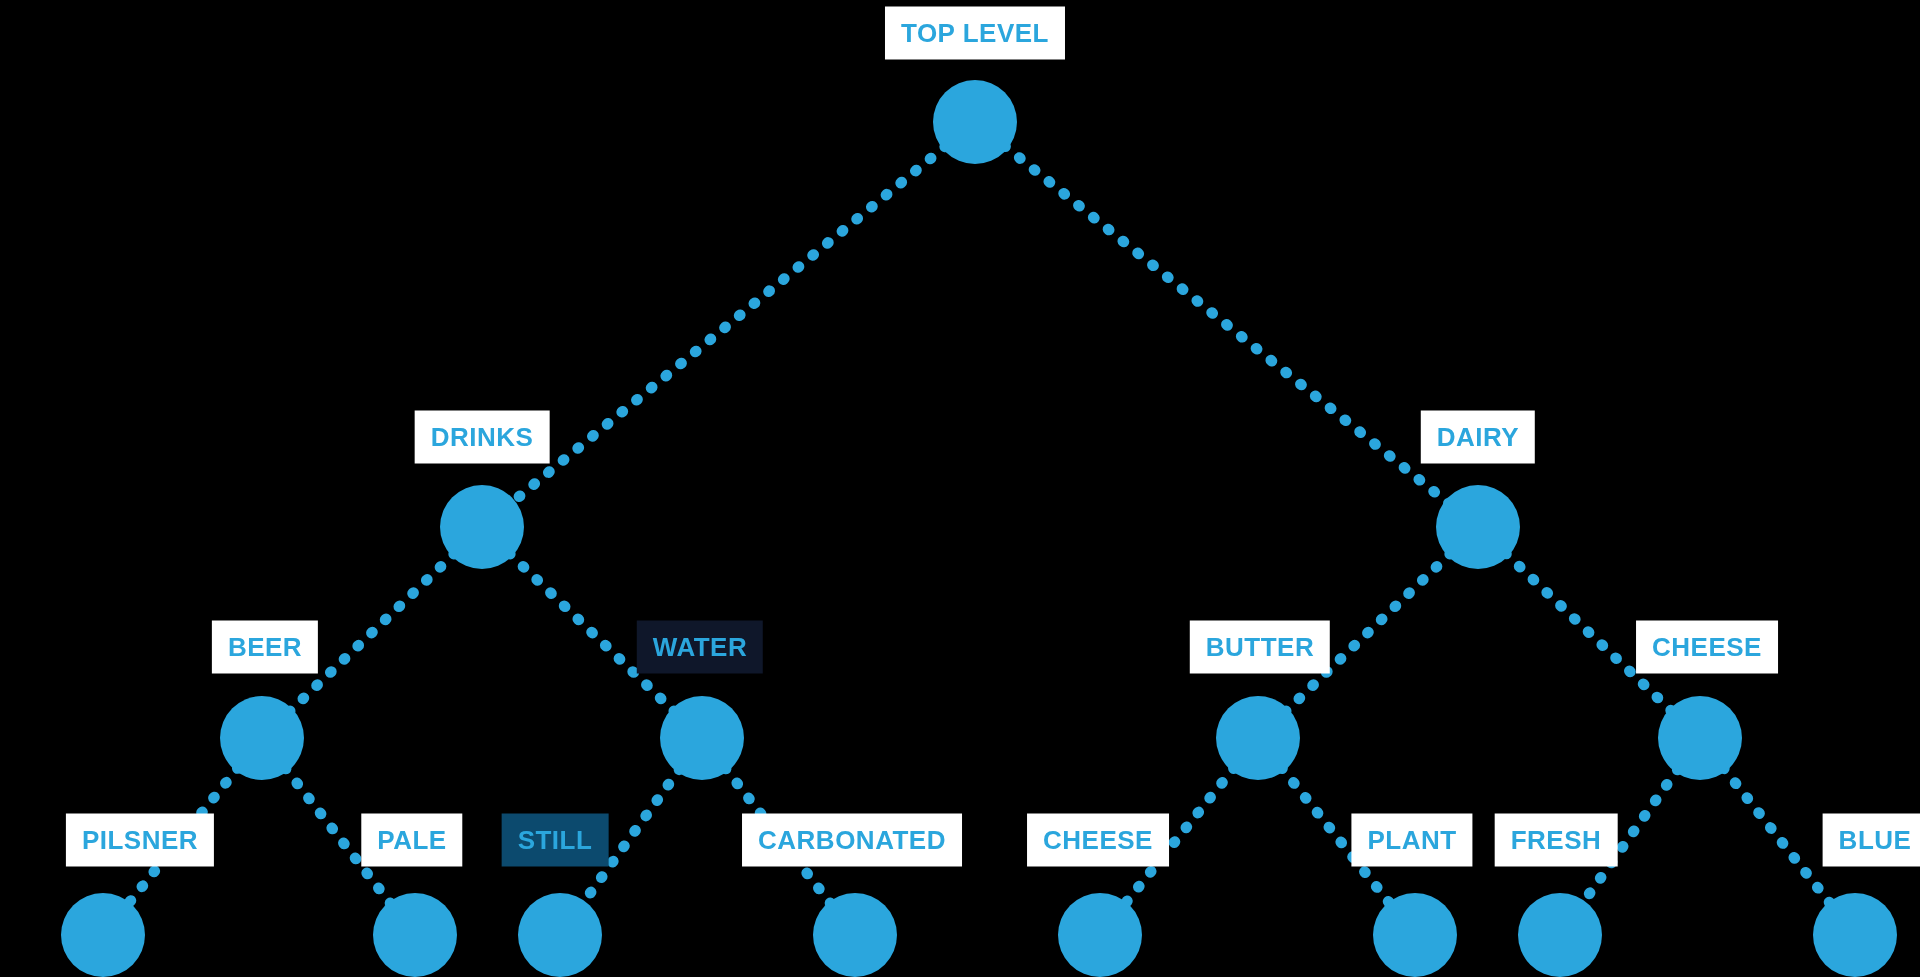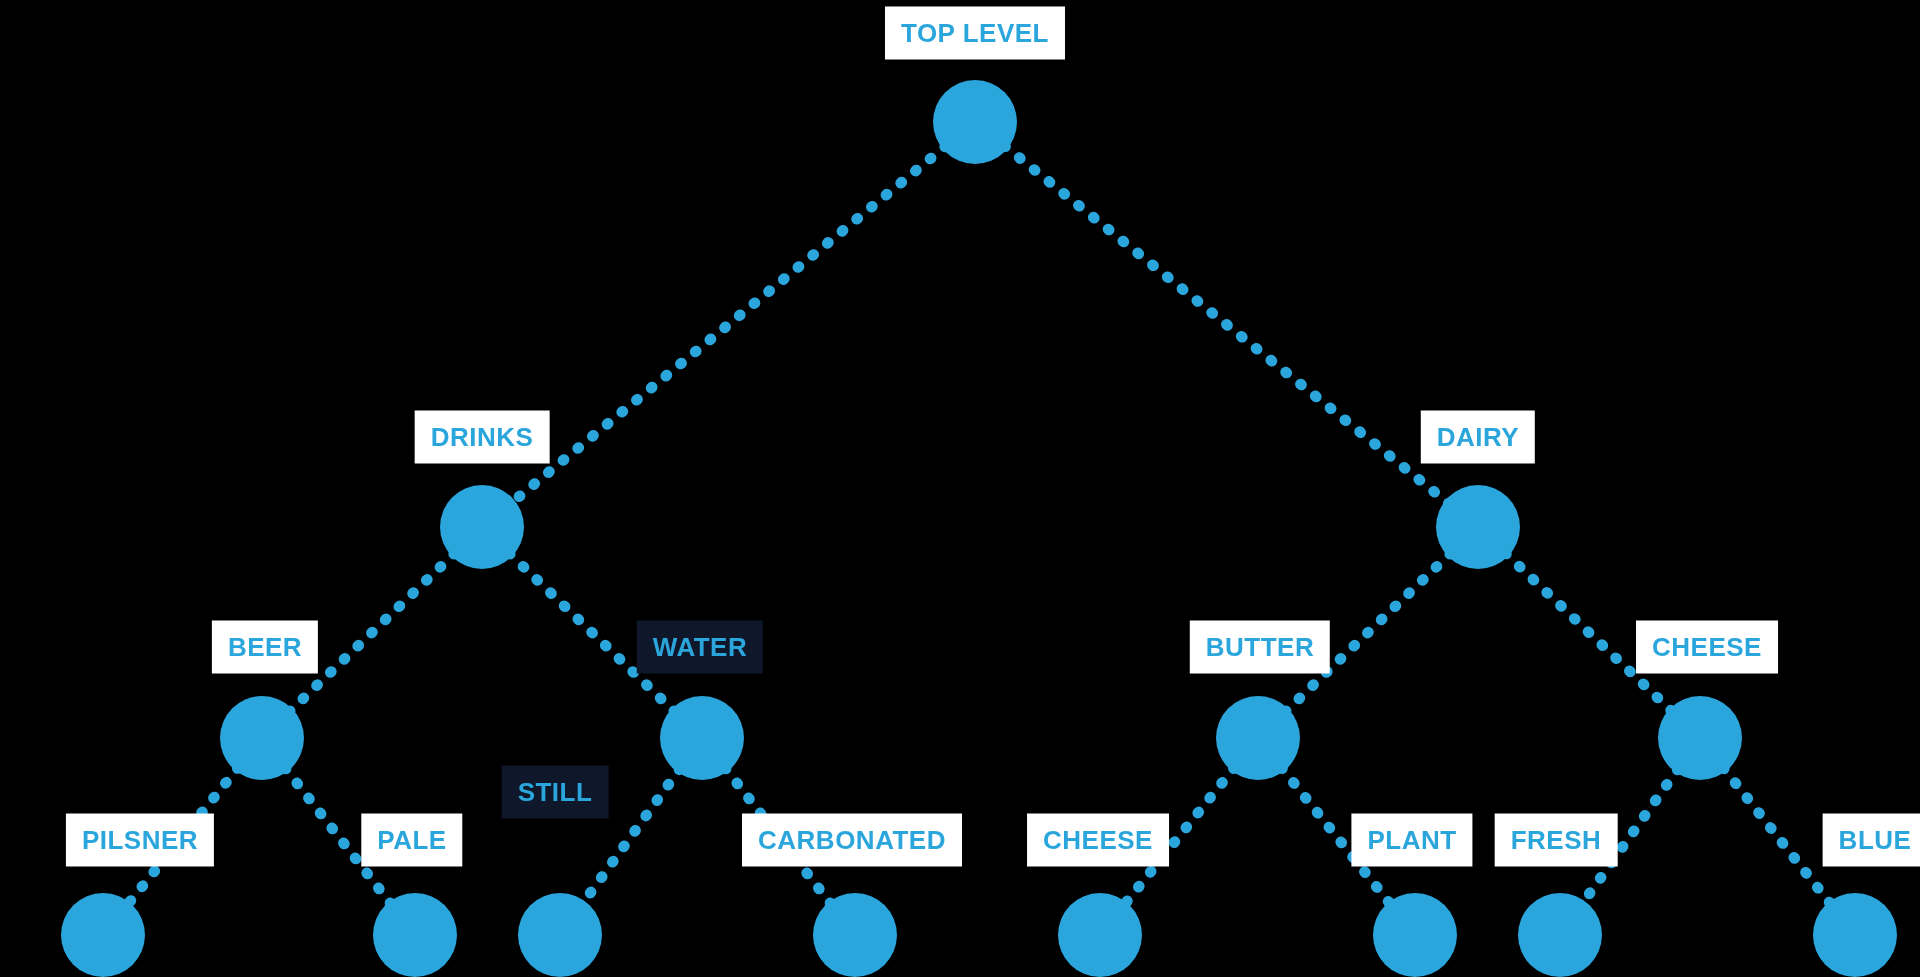--- a/index.html
+++ b/index.html
@@ -84,20 +84,20 @@
   <div id="labels-layer">
       <div class="label" style="left: 975px; top: 33px; color: rgb(43, 166, 221); background: rgb(255, 255, 255);">TOP LEVEL</div>
       <div class="label" style="left: 482px; top: 437px; color: rgb(43, 166, 221); background: rgb(255, 255, 255);">DRINKS</div>
       <div class="label" style="left: 1478px; top: 437px; color: rgb(43, 166, 221); background: rgb(255, 255, 255);">DAIRY</div>
       <div class="label" style="left: 265px; top: 647px; color: rgb(43, 166, 221); background: rgb(255, 255, 255);">BEER</div>
       <div class="label" style="left: 700px; top: 647px; color: rgb(43, 166, 221); background: #0f172a;">WATER</div>
       <div class="label" style="left: 1260px; top: 647px; color: rgb(43, 166, 221); background: rgb(255, 255, 255);">BUTTER</div>
       <div class="label" style="left: 1707px; top: 647px; color: rgb(43, 166, 221); background: rgb(255, 255, 255);">CHEESE</div>
       <div class="label" style="left: 100px; top: 840px; color: rgb(43, 166, 221); background: rgb(255, 255, 255); margin-left: 40px;">PILSNER</div>
       <div class="label" style="left: 412px; top: 840px; color: rgb(43, 166, 221); background: rgb(255, 255, 255);">PALE</div>
-      <div class="label" style="left: 555px; top: 792px; color: rgb(43, 166, 221); background: #0f172a;">STILL</div>
+      <div class="label" style="left: 555px; top: 840px; color: rgb(43, 166, 221); background: #0c4a6e;">STILL</div>
       <div class="label" style="left: 852px; top: 840px; color: rgb(43, 166, 221); background: rgb(255, 255, 255);">CARBONATED</div>
       <div class="label" style="left: 1098px; top: 840px; color: rgb(43, 166, 221); background: rgb(255, 255, 255);">CHEESE</div>
       <div class="label" style="left: 1412px; top: 840px; color: rgb(43, 166, 221); background: rgb(255, 255, 255);">PLANT</div>
       <div class="label" style="left: 1556px; top: 840px; color: rgb(43, 166, 221); background: rgb(255, 255, 255);">FRESH</div>
       <div class="label" style="left: 1857px; top: 840px; color: rgb(43, 166, 221); background: rgb(255, 255, 255); margin-left: 18px;">BLUE</div>
     </div>
 </div>
 
 </body></html>

